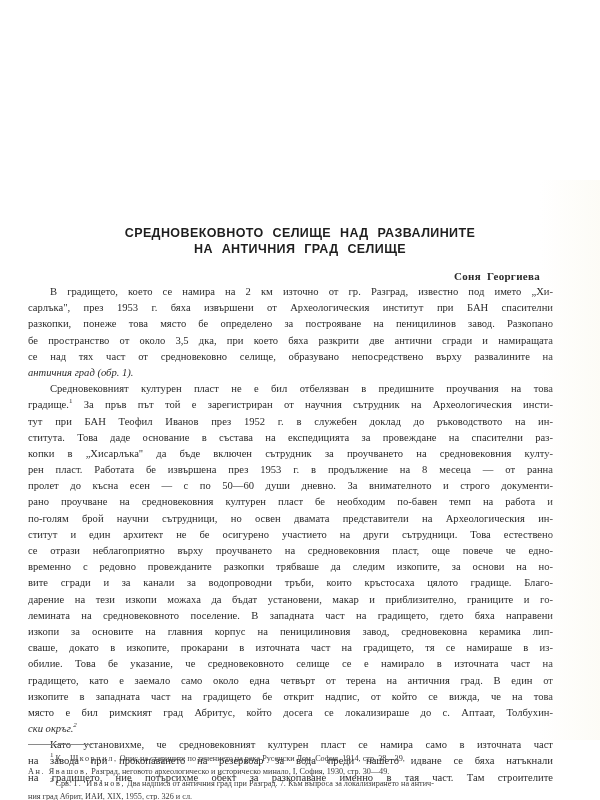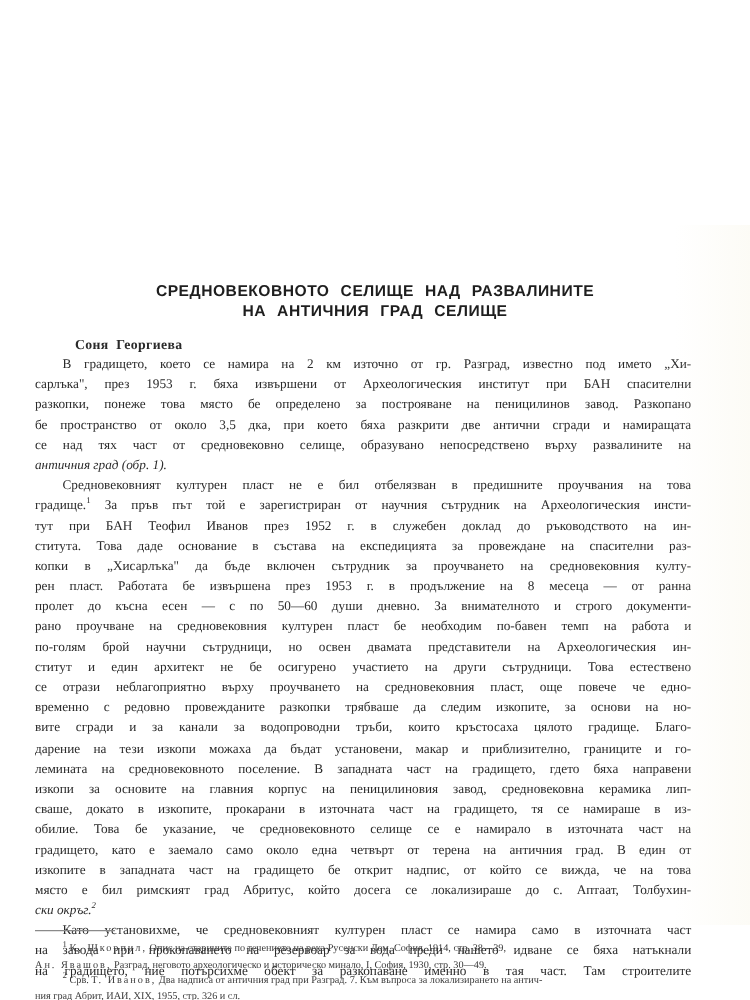--- a/index.html
+++ b/index.html
@@ -35,21 +35,21 @@
       letter-spacing: 0.4px;
       color: #1e1e1e;
       word-spacing: 5px;
     }
     .title .line { display: block; white-space: nowrap; }
     .author {
       position: absolute;
       left: 60px;
       top: 250px;
       width: 480px;
-      text-align: left;
+      text-align: right;
       font-weight: bold;
       font-size: 11px;
       letter-spacing: 0.3px;
       color: #2a2a2a;
       word-spacing: 3px;
     }
     .body-text {
       position: absolute;
       left: 28px;
       top: 264px;

